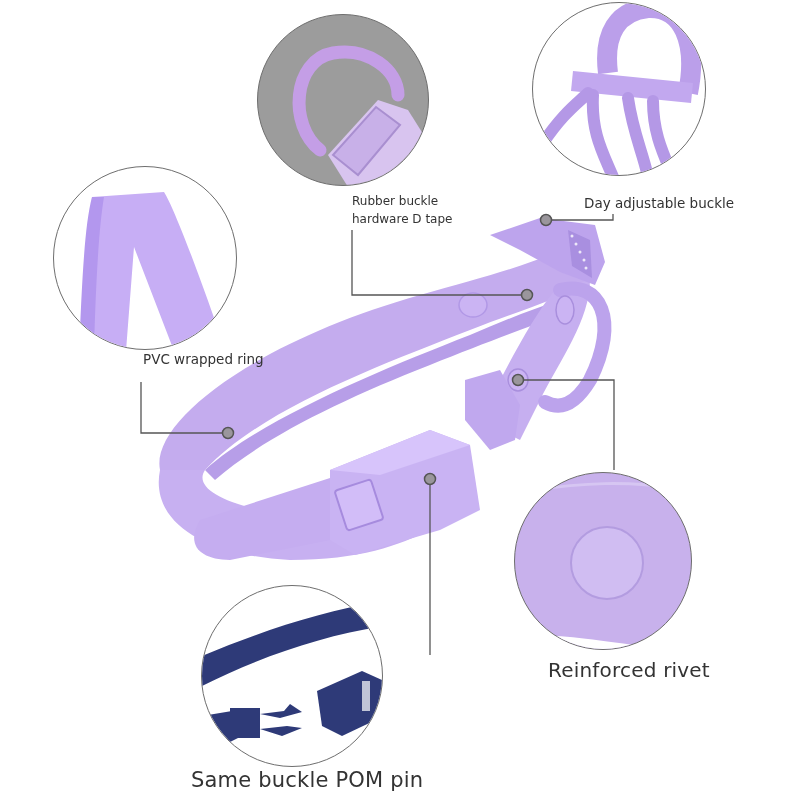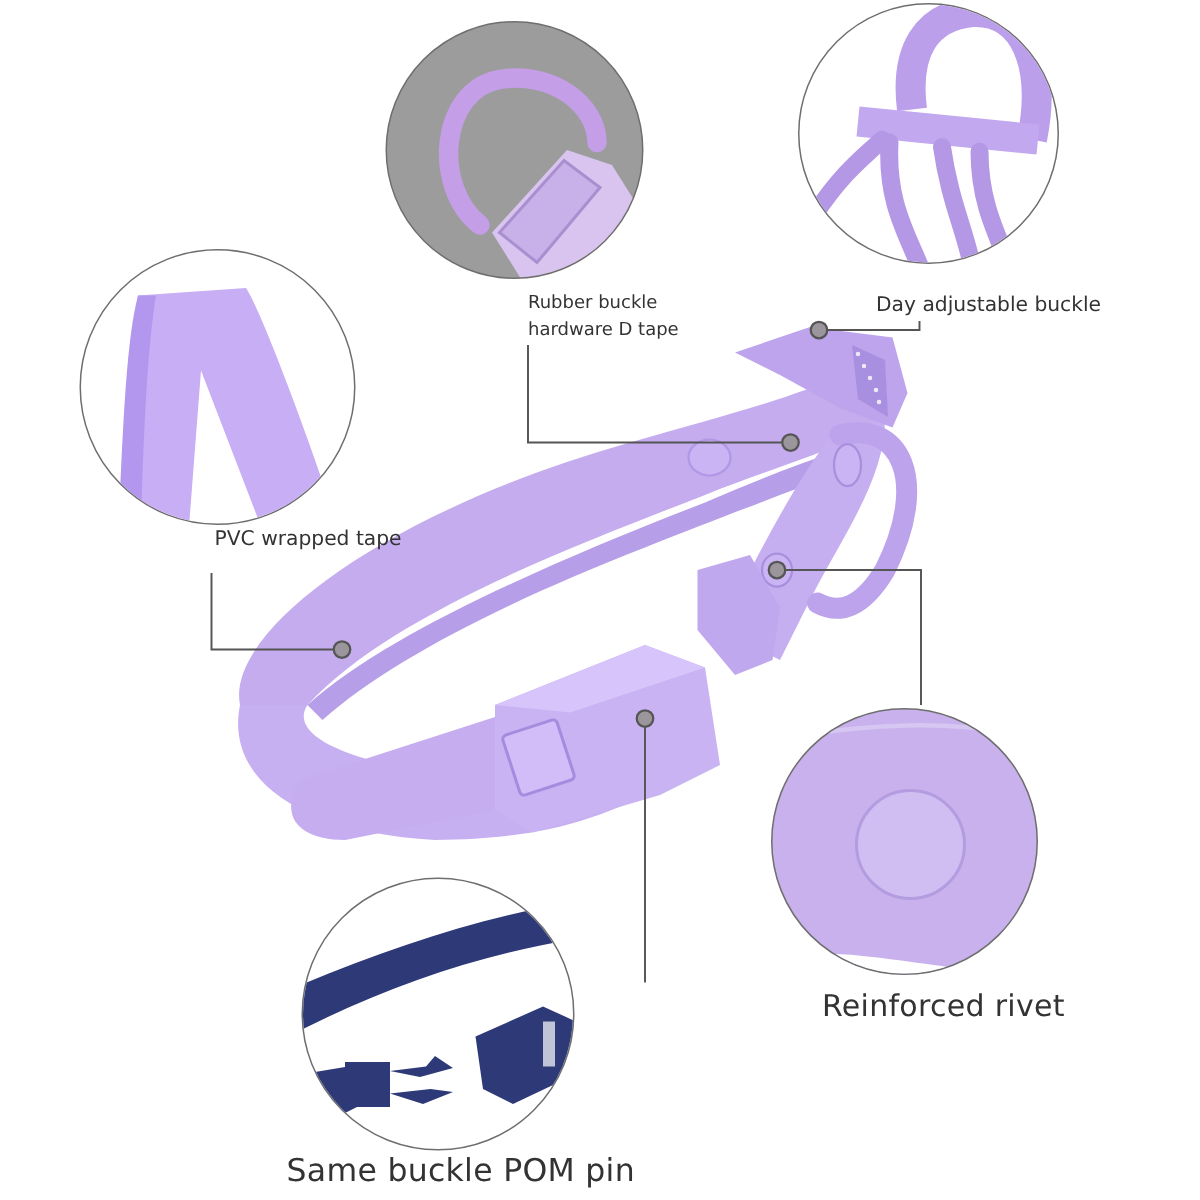--- a/index.html
+++ b/index.html
@@ -107,16 +107,16 @@
       <path d="M115 105 L160 85 L182 95 L182 130 L140 150 L120 140 Z" fill="#2e3a78"></path>
       <rect x="160" y="95" width="8" height="30" fill="#ffffff" opacity="0.7"></rect>
     </svg>
   </div>
 
   <div class="label small" style="left:352px;top:192px;">
     <div>Rubber buckle</div>
     <div>hardware D tape</div>
   </div>
   <div class="label mid" style="left:584px;top:184px;margin-top:11px;">Day adjustable buckle</div>
-  <div class="label mid" style="left:143px;top:351px;">PVC wrapped tape</div>
+  <div class="label mid" style="left:143px;top:351px;">PVC wrapped ring</div>
   <div class="label big" style="left:548px;top:658px;text-align:right;">Reinforced rivet</div>
   <div class="label big" style="left:191px;top:768px;font-size:21px;">Same buckle POM pin</div>
 </div>
 
 </body></html>

